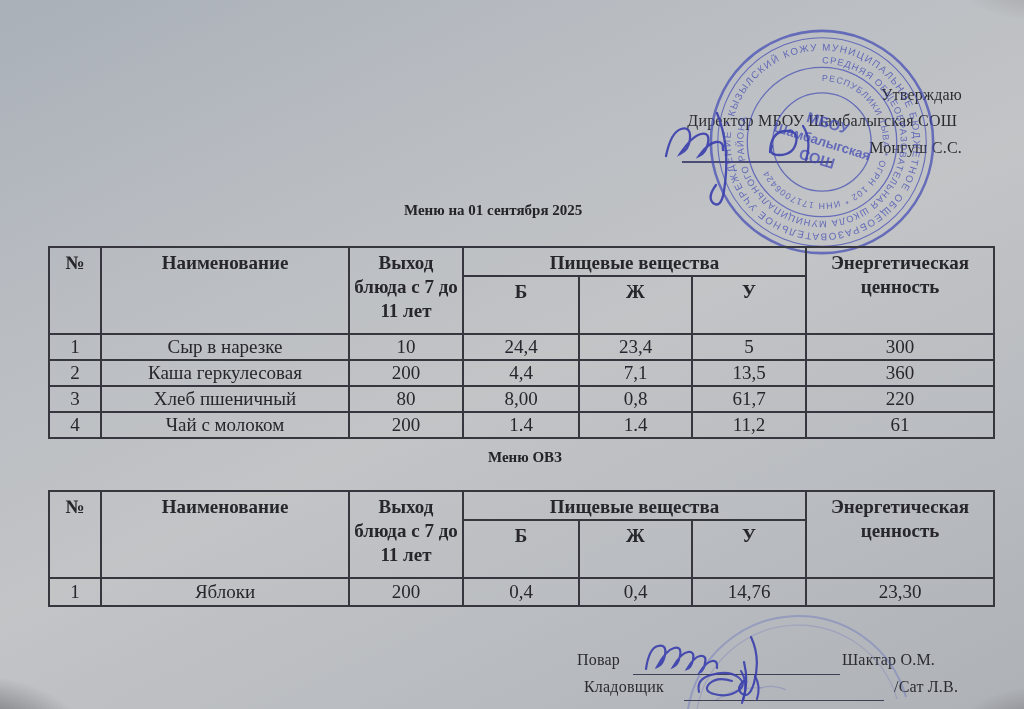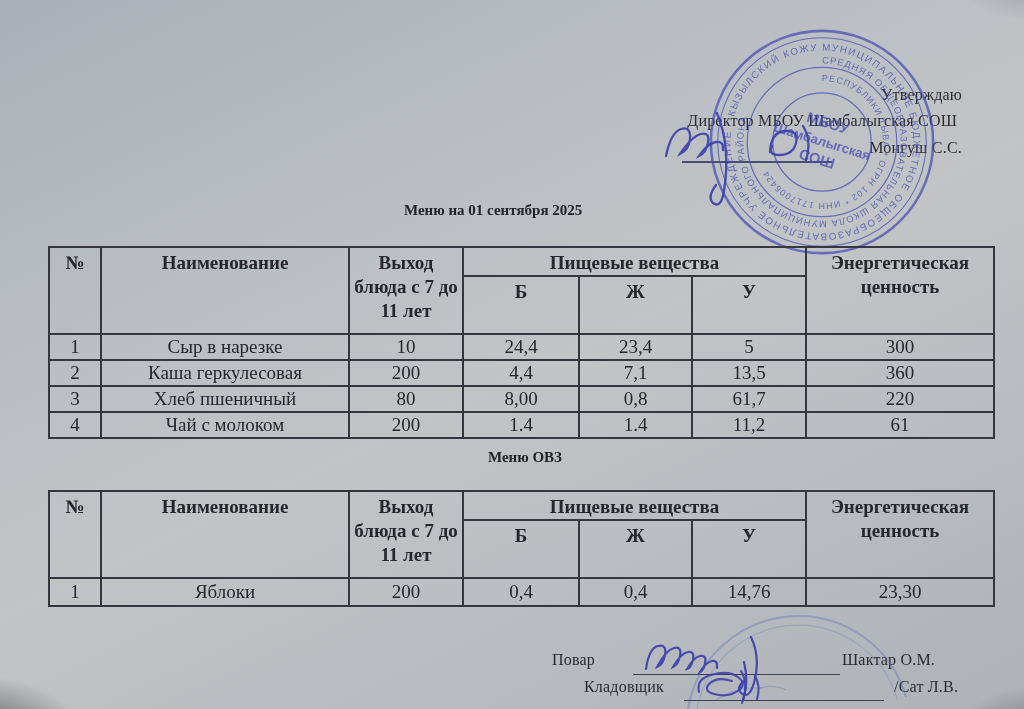--- a/index.html
+++ b/index.html
@@ -164,21 +164,21 @@
       <td>Яблоки</td>
       <td>200</td>
       <td>0,4</td>
       <td>0,4</td>
       <td>14,76</td>
       <td>23,30</td>
     </tr>
   </tbody>
     </table>
 
-  <div class="abs doc-text" style="left:552px;top:651px;">Повар</div>
+  <div class="abs doc-text" style="left:577px;top:651px;">Повар</div>
   <div class="abs underline" style="left:633px;top:674px;width:207px;"></div>
   <div class="abs doc-text" style="left:842px;top:651px;">Шактар О.М.</div>
 
   <div class="abs doc-text" style="left:584px;top:678px;">Кладовщик</div>
   <div class="abs underline" style="left:684px;top:700px;width:200px;"></div>
   <div class="abs doc-text" style="left:894px;top:678px;">/Сат Л.В.</div>
 
   <svg class="abs ink-svg" style="left:0;top:0;" width="1024" height="709" viewBox="0 0 1024 709">
 
     <g stroke="#3c41ad" stroke-width="2.3" fill="none" stroke-linecap="round" opacity="0.92">

